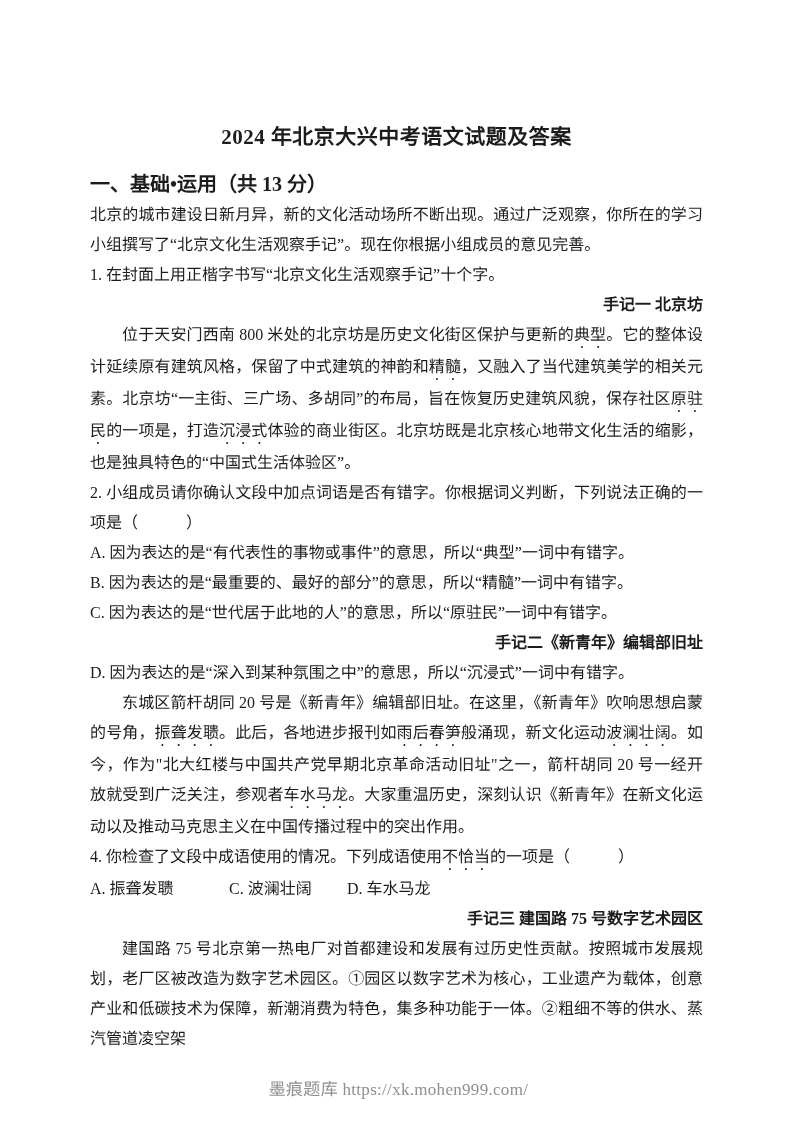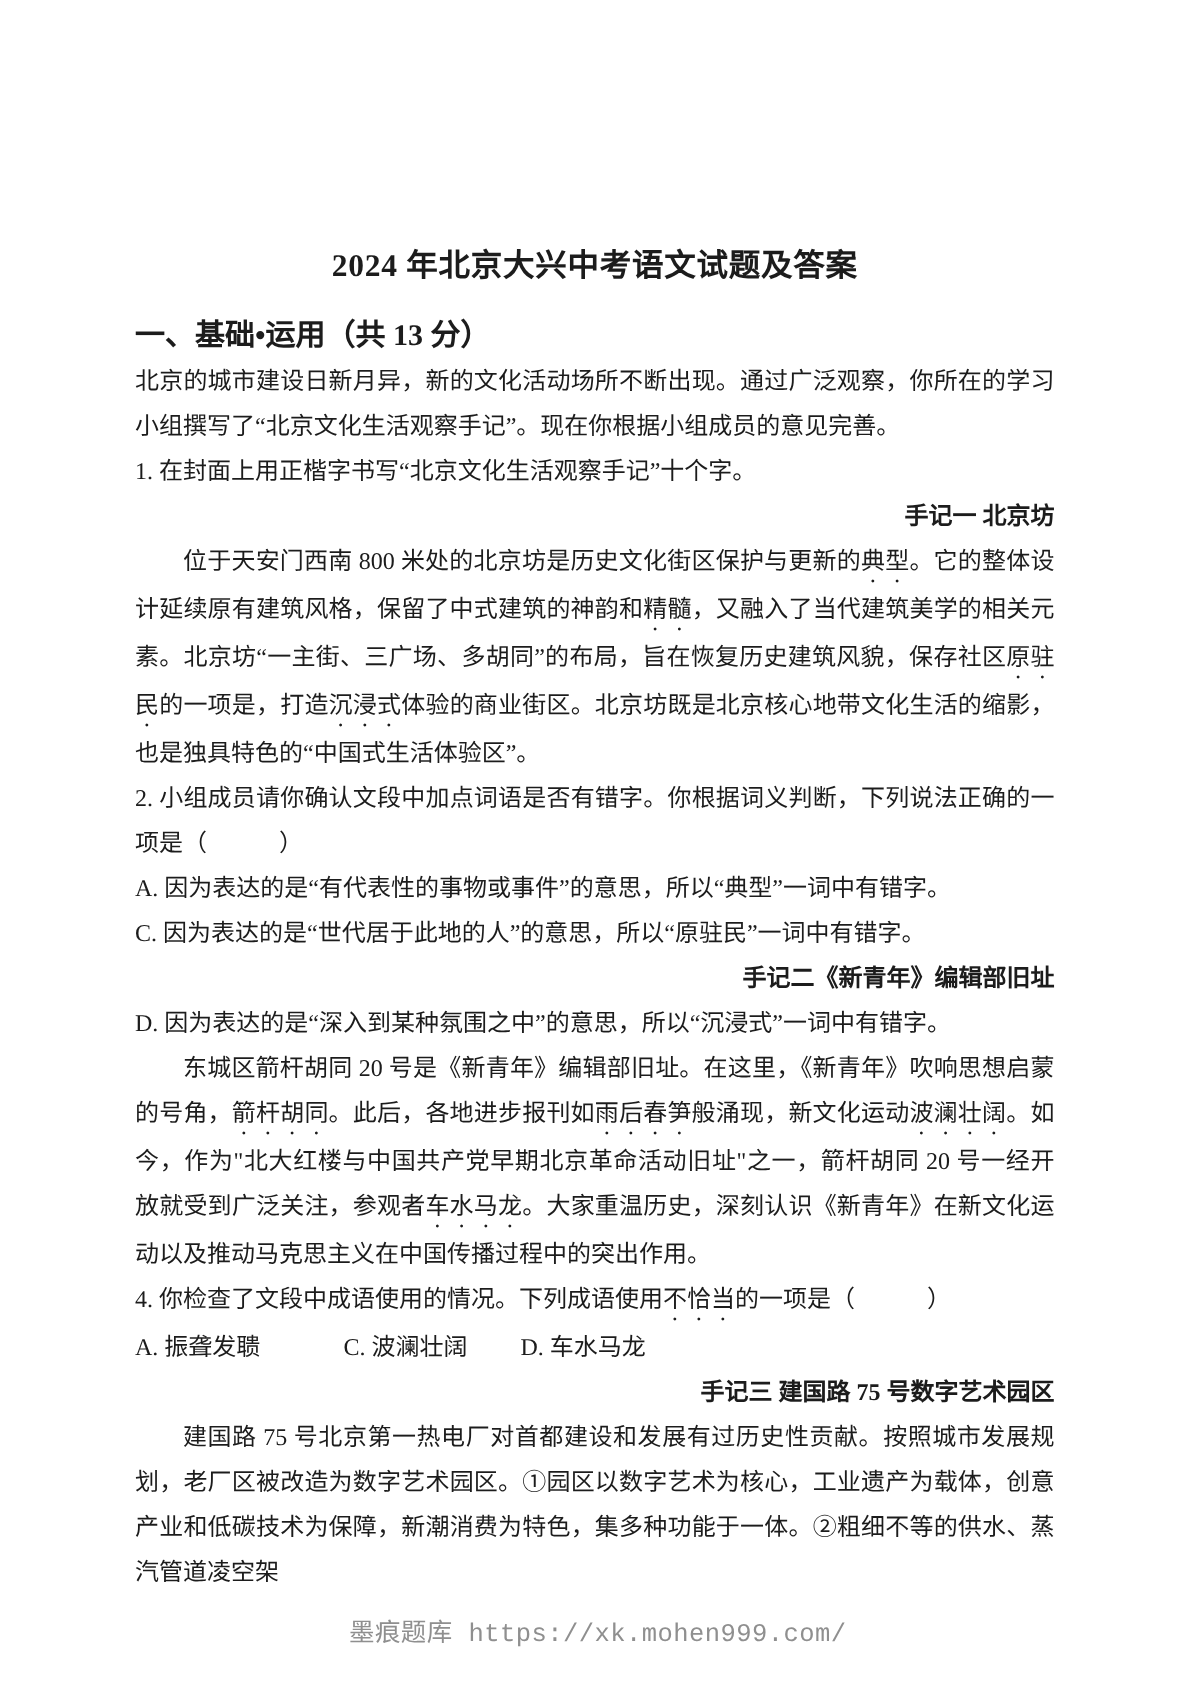--- a/index.html
+++ b/index.html
@@ -4,21 +4,21 @@
 <style>
   html,body{margin:0;padding:0;background:#ffffff;}
   .page{
     position:relative;
     width:793px;height:1122px;
     background:#ffffff;
     font-family:"Liberation Serif","DejaVu Serif",serif;
     color:#1c1c1c;
     overflow:hidden;
   }
-  .content{position:absolute;left:90px;top:122px;width:613px;margin-top:40px;}
+  .content{position:absolute;left:90px;top:122px;width:613px;}
   .title{
     font-size:21px;font-weight:bold;text-align:center;
     margin:0 0 16px 0;line-height:30px;letter-spacing:0.5px;
   }
   .sec-heading{
     font-size:20px;font-weight:bold;line-height:32px;margin:0;
   }
   .line{
     font-size:16px;line-height:30px;margin:0;text-align:justify;
   }
@@ -30,21 +30,21 @@
   .opts-row .opt-3{width:118px;}
   .emph{
     -webkit-text-emphasis:filled dot;
     -webkit-text-emphasis-position:under right;
     text-emphasis:filled dot;
     text-emphasis-position:under right;
   }
   .footer{
     position:absolute;left:4px;right:0;bottom:22px;
     text-align:center;
-    font-family:Liberation Mono, monospace;
+    font-family:Liberation Serif, serif;
     font-size:17px;color:#8f8f8f;letter-spacing:0.3px;
   }
 </style>
 </head>
 <body>
 
 <div class="page">
   <div class="content">
 
     <h1 class="title">2024 年北京大兴中考语文试题及答案</h1>
@@ -54,26 +54,27 @@
     <p class="line">北京的城市建设日新月异，新的文化活动场所不断出现。通过广泛观察，你所在的学习小组撰写了“北京文化生活观察手记”。现在你根据小组成员的意见完善。</p>
 
     <p class="line">1. 在封面上用正楷字书写“北京文化生活观察手记”十个字。</p>
 
     <p class="line center">手记一 北京坊</p>
 
     <p class="line indent"><span>位于天安门西南 800 米处的北京坊是历史文化街区保护与更新的</span><span class="emph">典型</span><span>。它的整体设计延续原有建筑风格，保留了中式建筑的神韵和</span><span class="emph">精髓</span><span>，又融入了当代建筑美学的相关元素。北京坊“一主街、三广场、多胡同”的布局，旨在恢复历史建筑风貌，保存社区</span><span class="emph">原驻民</span><span>的一项是，打造</span><span class="emph">沉浸式</span><span>体验的商业街区。北京坊既是北京核心地带文化生活的缩影，也是独具特色的“中国式生活体验区”。</span></p>
 
     <p class="line">2. 小组成员请你确认文段中加点词语是否有错字。你根据词义判断，下列说法正确的一项是（　　　）</p>
     <p class="line">A. 因为表达的是“有代表性的事物或事件”的意思，所以“典型”一词中有错字。</p>
+    <p class="line">B. 因为表达的是“最重要的、最好的部分”的意思，所以“精髓”一词中有错字。</p>
     <p class="line">C. 因为表达的是“世代居于此地的人”的意思，所以“原驻民”一词中有错字。</p>
     <p class="line center">手记二《新青年》编辑部旧址</p>
 
     <p class="line">D. 因为表达的是“深入到某种氛围之中”的意思，所以“沉浸式”一词中有错字。</p>
 
-    <p class="line indent"><span>东城区箭杆胡同 20 号是《新青年》编辑部旧址。在这里，《新青年》吹响思想启蒙的号角，</span><span class="emph">箭杆胡同</span><span>。此后，各地进步报刊如</span><span class="emph">雨后春笋</span><span>般涌现，新文化运动</span><span class="emph">波澜壮阔</span><span>。如今，作为"北大红楼与中国共产党早期北京革命活动旧址"之一，箭杆胡同 20 号一经开放就受到广泛关注，参观者</span><span class="emph">车水马龙</span><span>。大家重温历史，深刻认识《新青年》在新文化运动以及推动马克思主义在中国传播过程中的突出作用。</span></p>
+    <p class="line indent"><span>东城区箭杆胡同 20 号是《新青年》编辑部旧址。在这里，《新青年》吹响思想启蒙的号角，</span><span class="emph">振聋发聩</span><span>。此后，各地进步报刊如</span><span class="emph">雨后春笋</span><span>般涌现，新文化运动</span><span class="emph">波澜壮阔</span><span>。如今，作为"北大红楼与中国共产党早期北京革命活动旧址"之一，箭杆胡同 20 号一经开放就受到广泛关注，参观者</span><span class="emph">车水马龙</span><span>。大家重温历史，深刻认识《新青年》在新文化运动以及推动马克思主义在中国传播过程中的突出作用。</span></p>
 
     <p class="line"><span>4. 你检查了文段中成语使用的情况。下列成语使用</span><span class="emph">不恰当</span><span>的一项是（　　　）</span></p>
 
     <div class="opts-row">
       <span class="opt-1">A. 振聋发聩</span>
       <span class="opt-3">C. 波澜壮阔</span>
       <span class="opt-4">D. 车水马龙</span>
     </div>
 
     <p class="line center">手记三 建国路 75 号数字艺术园区</p>

